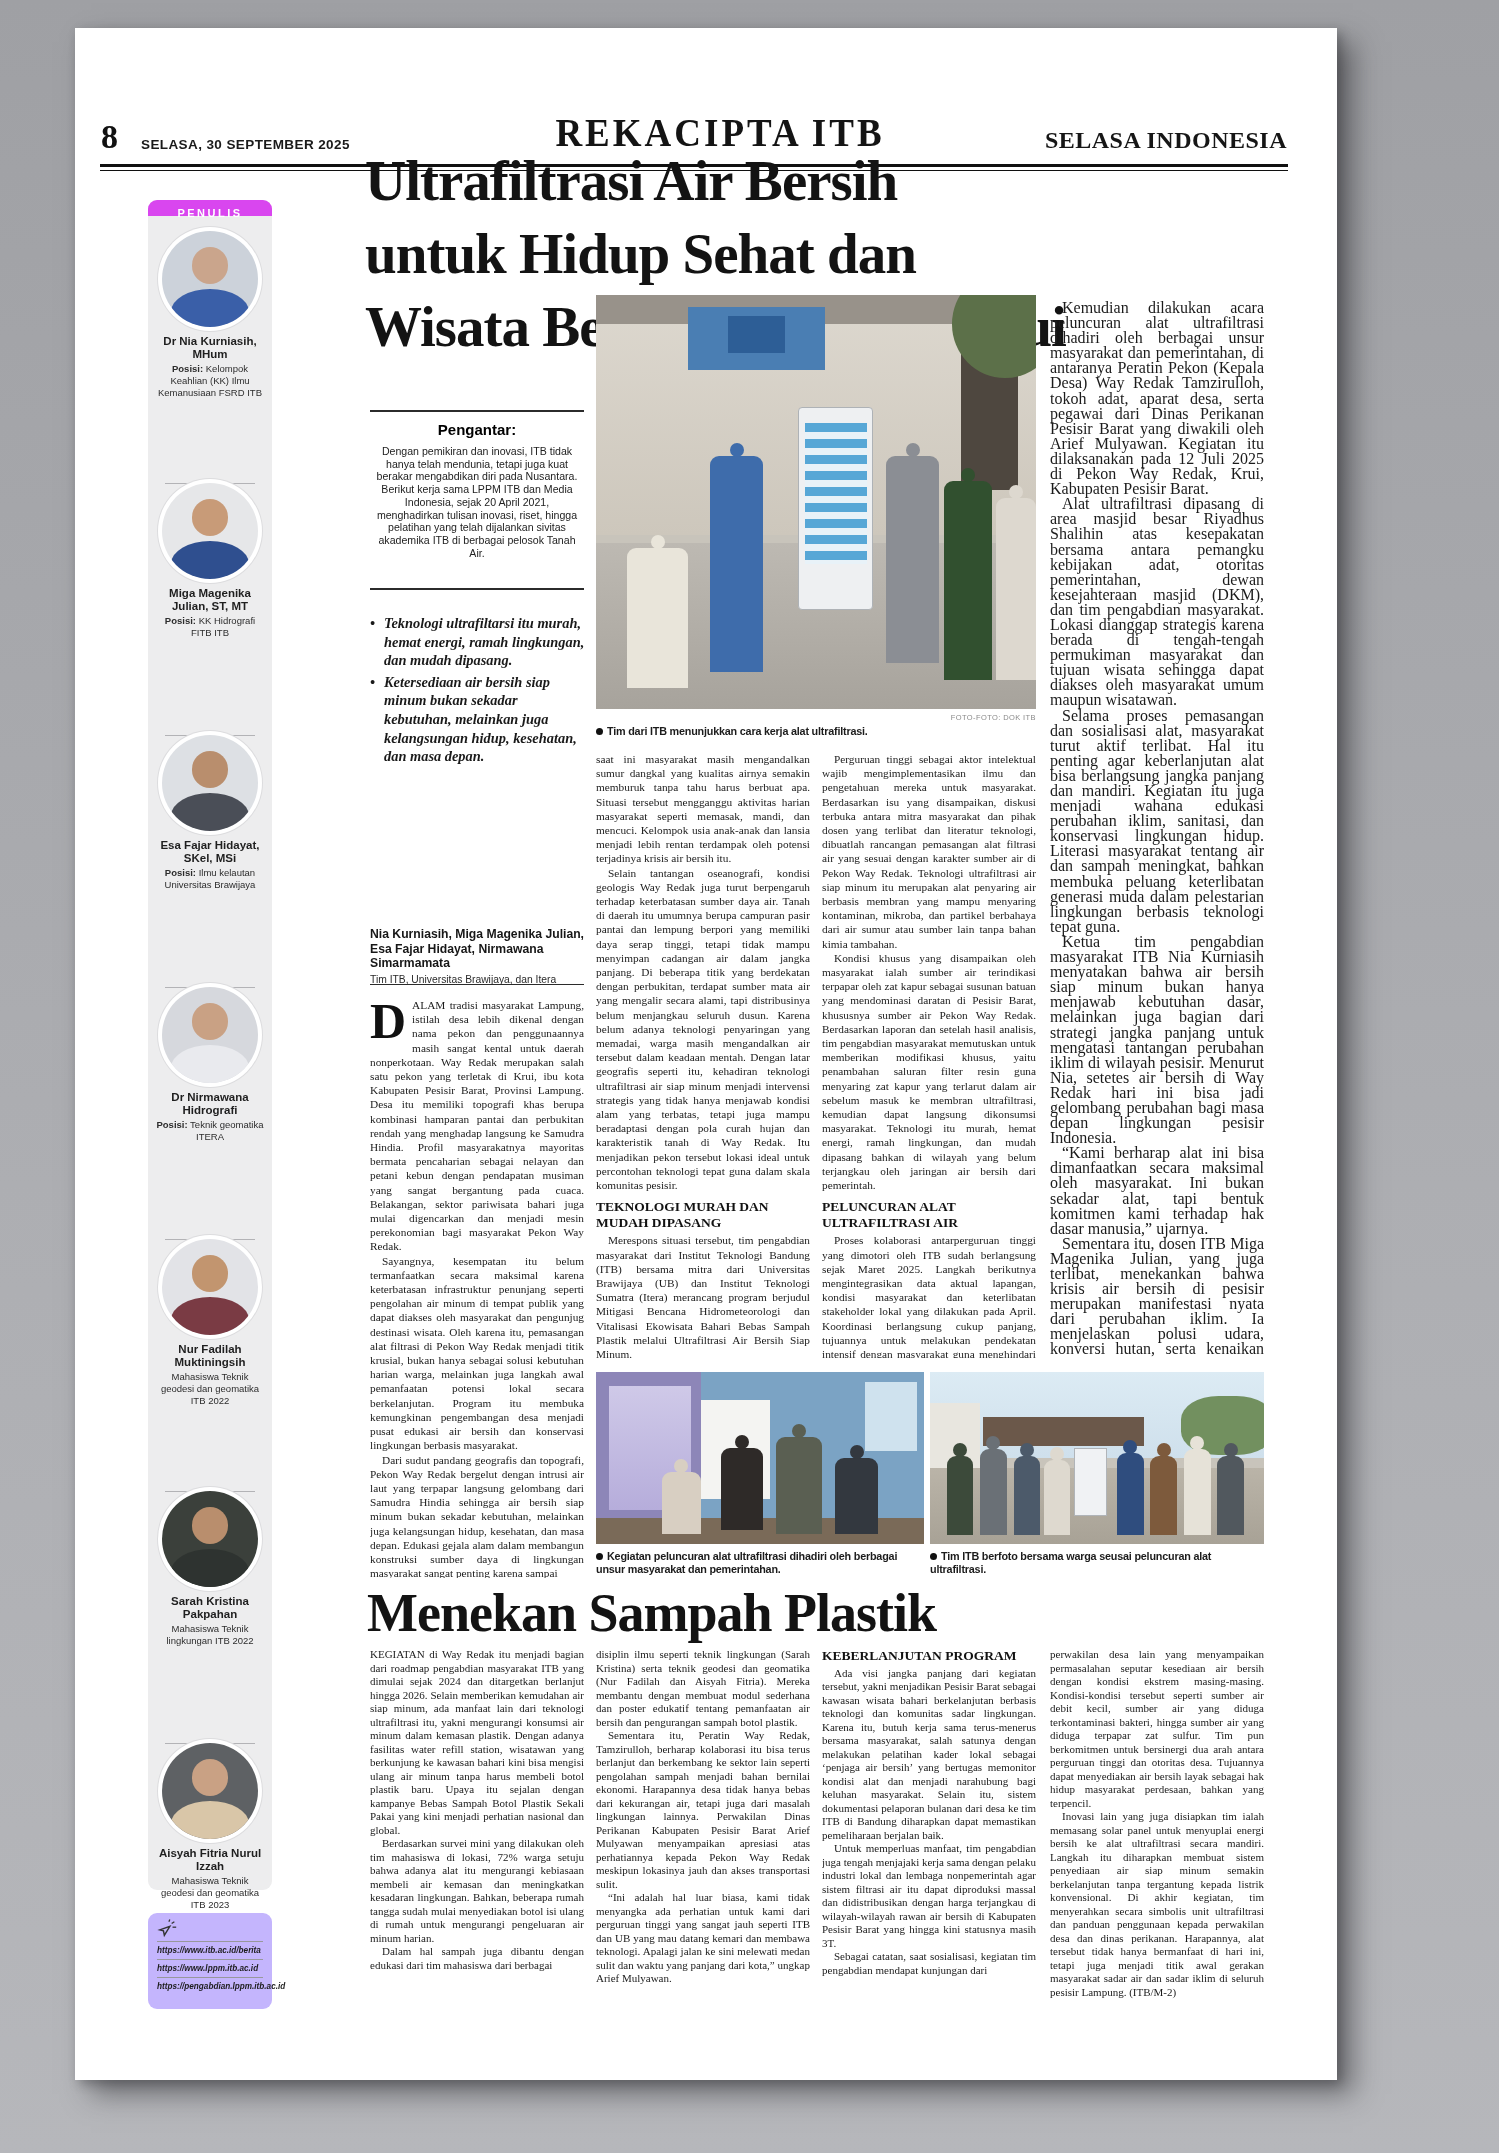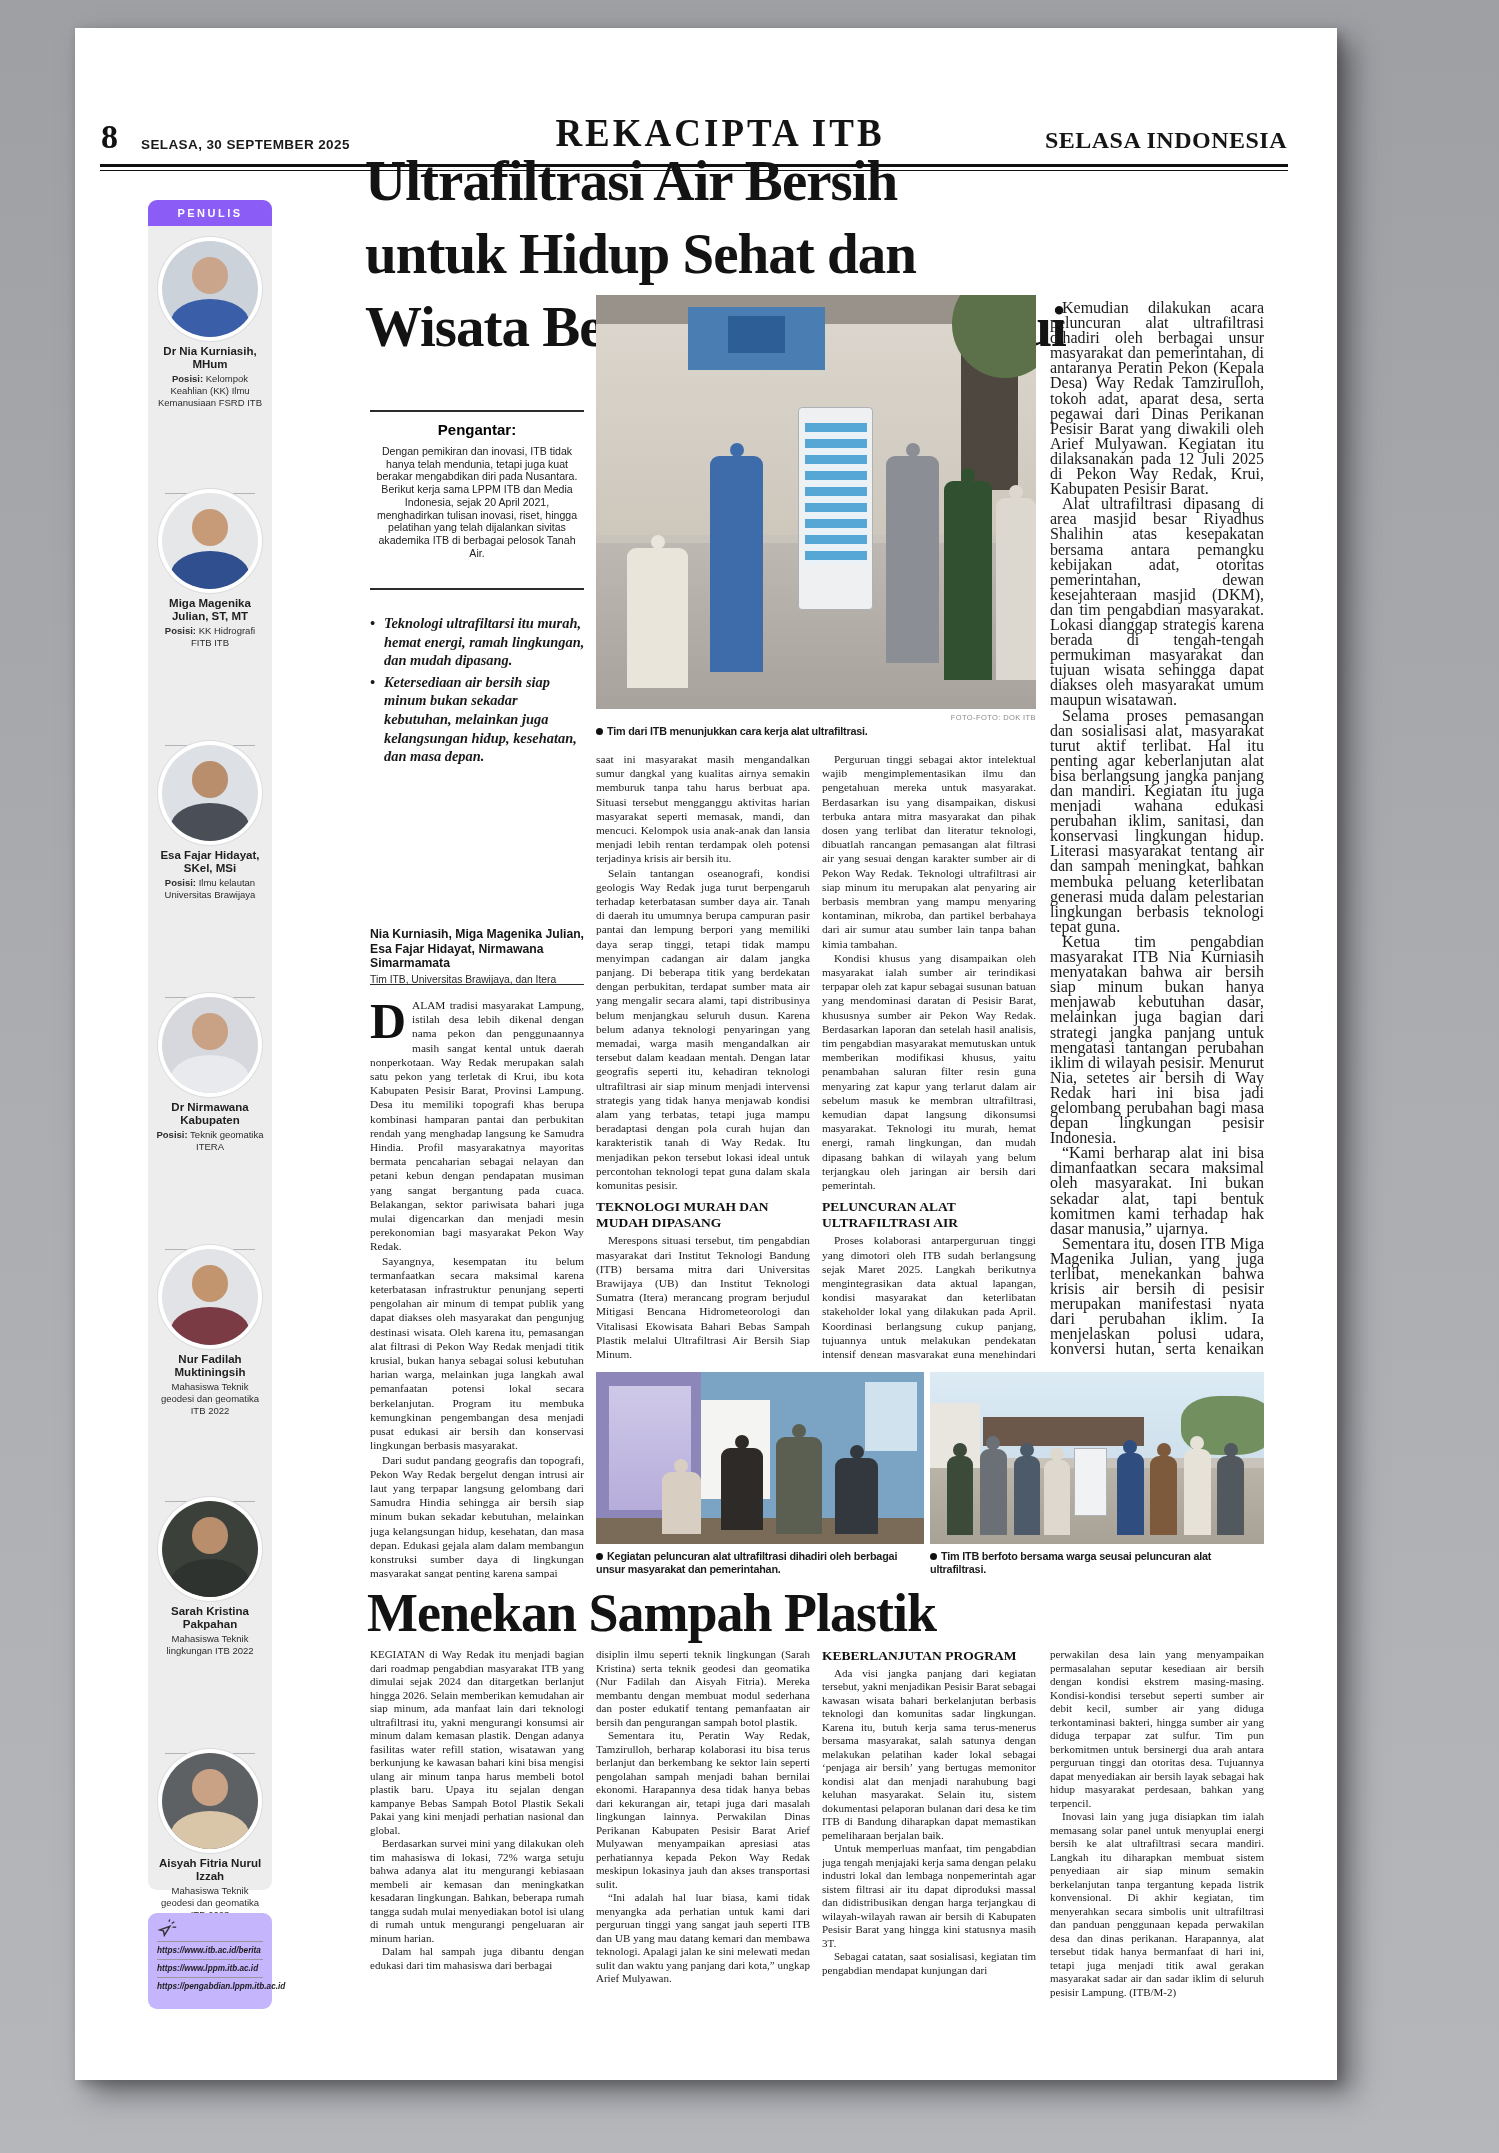--- a/index.html
+++ b/index.html
@@ -15,21 +15,21 @@
   .pagedate { left:66px; top:110px; font:700 13.5px/1 "Liberation Sans",sans-serif; letter-spacing:.4px; color:#1a1a1a; }
   .section-title { left:420px; top:86px; width:450px; text-align:center;
                    font:700 37px/1 "Liberation Serif",serif; letter-spacing:3px; color:#141414; transform:scaleY(1.08); }
   .brand { left:902px; top:100px; width:310px; text-align:right;
            font:700 24px/1 "Liberation Serif",serif; color:#161616; letter-spacing:.5px; }
   .hdr-rule { left:25px; top:136px; width:1188px; height:7px;
               border-top:3px solid #101010; border-bottom:1px solid #101010; }
 
   
   .sidebar { left:73px; top:172px; width:124px; height:1690px; background:#ededee; border-radius:9px; }
-  .penulis { height:26px; background:#8b5cf6; color:#fff; border-radius:9px 9px 0 0;
+  .penulis { height:16px; background:#d946ef; color:#fff; border-radius:9px 9px 0 0;
              font:700 11px/26px "Liberation Sans",sans-serif; letter-spacing:2.5px; text-align:center; }
   .author { height:237px; text-align:center; position:relative; }
   .author + .author::before { content:""; position:absolute; top:0; left:17px; width:90px; border-top:1px solid #b3b3b6; }
   .avatar { width:96px; height:96px; border-radius:50%; margin:15px auto 8px; position:relative; overflow:hidden;
             box-shadow:0 0 0 4px #fff,0 0 0 5px #dcdcde; background:var(--abg,#d7d9dd); }
   .avatar::before { content:""; position:absolute; top:17%; left:31%; width:38%; height:38%; border-radius:50%;
                     background:var(--skin,#c9a184); }
   .avatar::after { content:""; position:absolute; bottom:-8%; left:9%; width:82%; height:48%;
                    border-radius:50% 50% 0 0; background:var(--cloth,#456); }
   .av1 { --abg:#ccd2da; --skin:#caa58c; --cloth:#3a5fa8; }
@@ -124,21 +124,21 @@
       <div class="a-name">Miga Magenika Julian, ST, MT</div>
       <div class="a-role"><b>Posisi:</b> <span>KK Hidrografi FITB ITB</span></div>
     </div>
     <div class="author">
       <div class="avatar av3"></div>
       <div class="a-name">Esa Fajar Hidayat, SKel, MSi</div>
       <div class="a-role"><b>Posisi:</b> <span>Ilmu kelautan Universitas Brawijaya</span></div>
     </div>
     <div class="author">
       <div class="avatar av4"></div>
-      <div class="a-name">Dr Nirmawana Kabupaten</div>
+      <div class="a-name">Dr Nirmawana Hidrografi</div>
       <div class="a-role"><b>Posisi:</b> <span>Teknik geomatika ITERA</span></div>
     </div>
     <div class="author">
       <div class="avatar av5"></div>
       <div class="a-name">Nur Fadilah Muktiningsih</div>
       <div class="a-role"><b></b> <span>Mahasiswa Teknik geodesi dan geomatika ITB 2022</span></div>
     </div>
     <div class="author">
       <div class="avatar av6"></div>
       <div class="a-name">Sarah Kristina Pakpahan</div>

